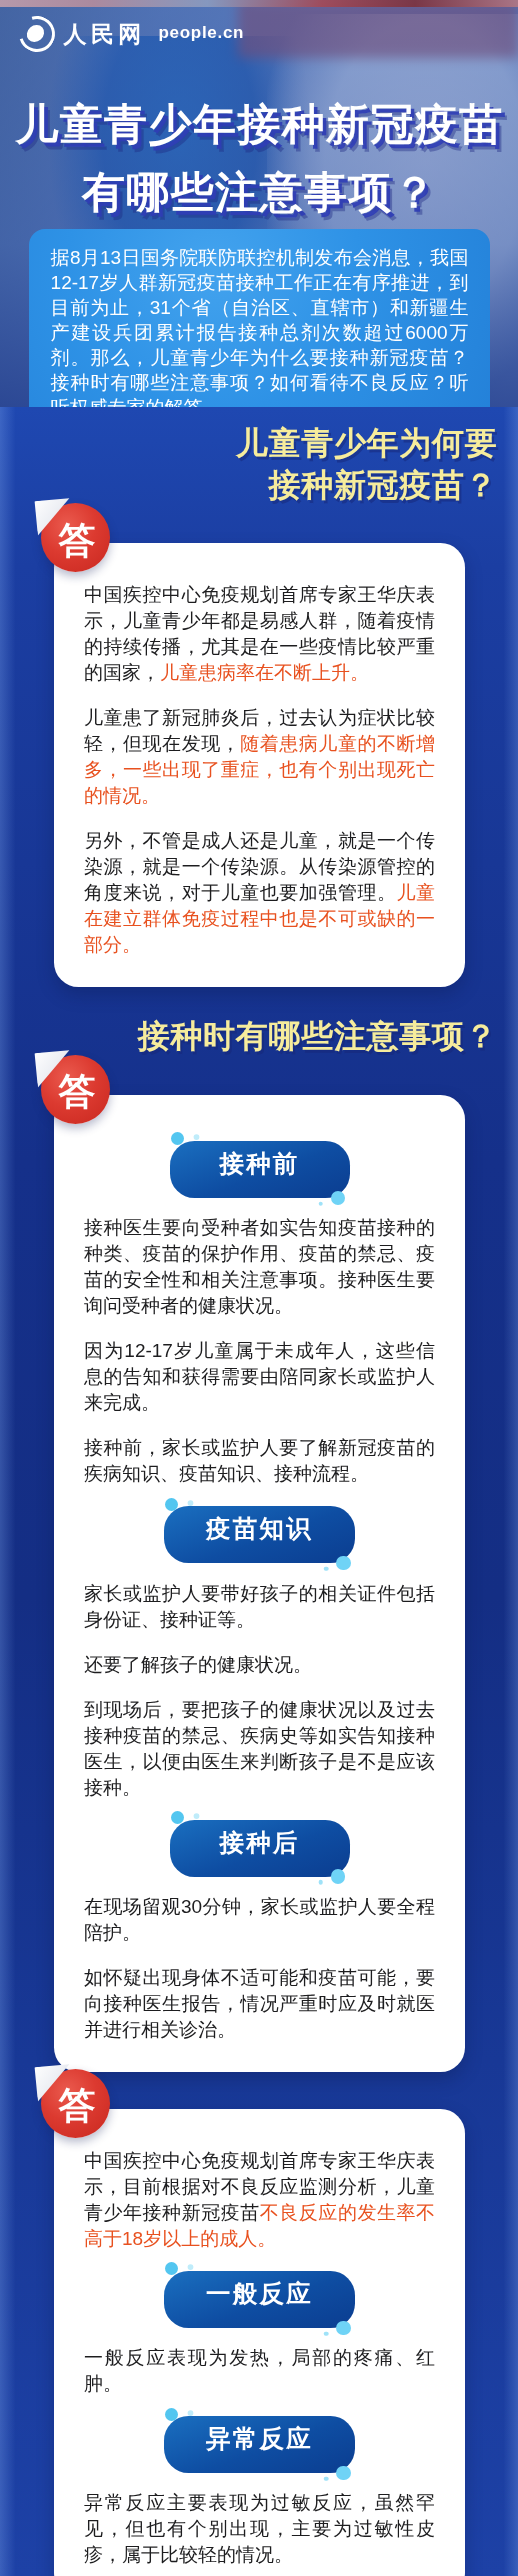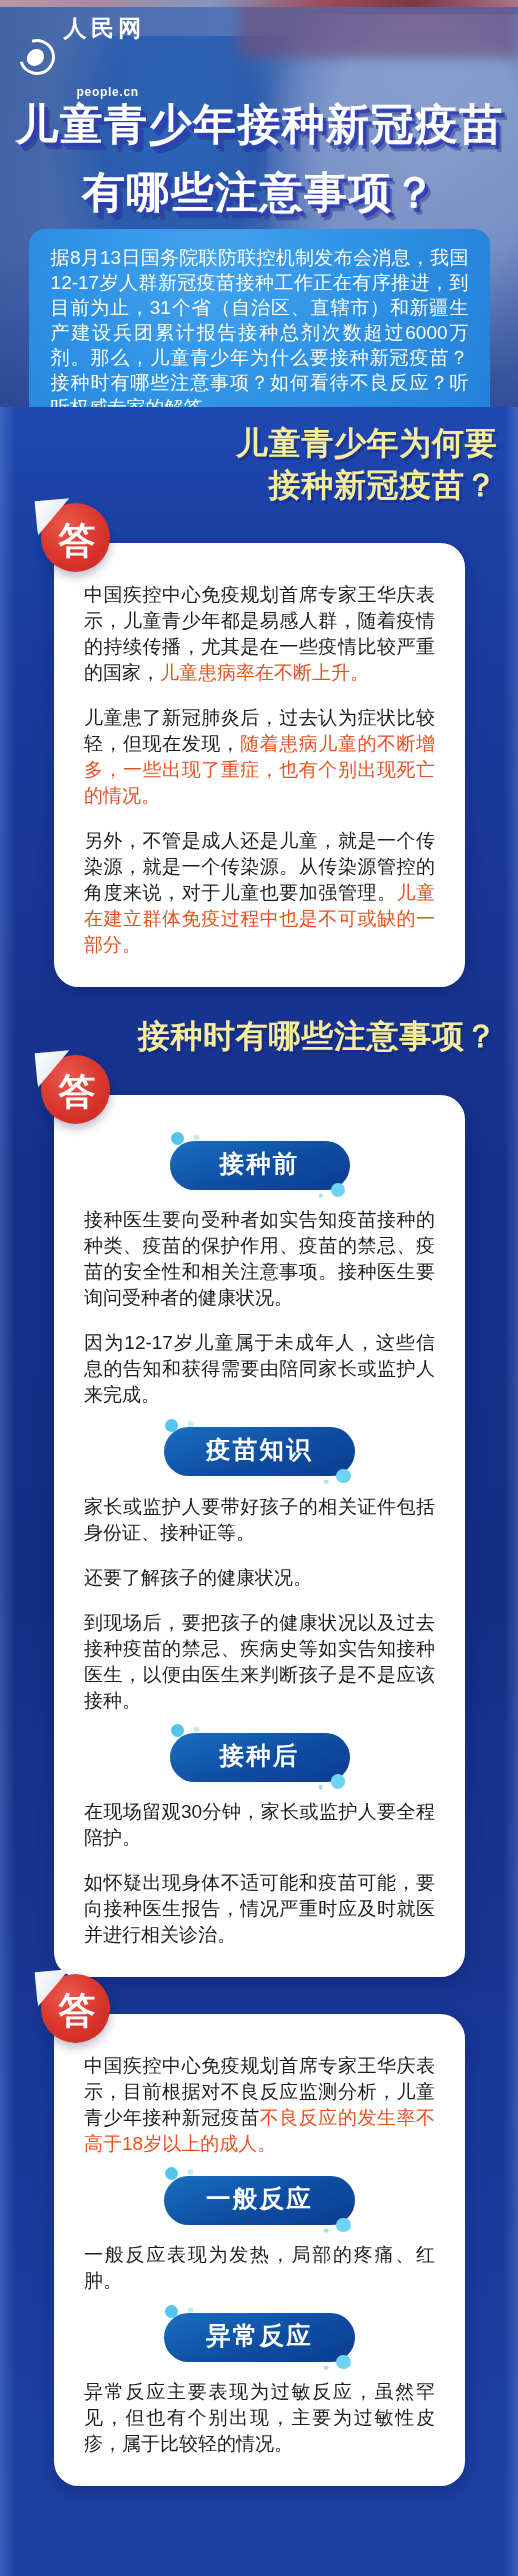--- a/index.html
+++ b/index.html
@@ -21,23 +21,23 @@
   .ph-right{position:absolute;right:-36px;top:14.4px;width:288px;height:375px;
     background:radial-gradient(ellipse at 55% 40%,#E8EEF6 0%,#D5E2F0 45%,rgba(213,226,240,0) 75%);}
   .ph-banner{position:absolute;left:238px;top:0;width:281px;height:58px;background:#A94E58;filter:blur(5.8px);opacity:.65;}
   .hero::after{content:"";position:absolute;inset:0;z-index:1;
     background:linear-gradient(180deg,rgba(44,80,168,.45) 0%,rgba(40,74,160,.55) 60%,rgba(28,55,138,.8) 100%);}
   .logo{position:absolute;left:19px;top:16px;z-index:3;display:flex;gap:8.6px;align-items:center;color:#fff;}
   .logo-moon{width:36px;height:36px;position:relative;flex:0 0 auto;}
   .logo-moon::before{content:"";position:absolute;inset:0;border-radius:50%;
     border:3.6px solid #fff;border-left-color:transparent;transform:rotate(28deg);}
   .logo-moon::after{content:"";position:absolute;left:8px;top:9.4px;width:16.6px;height:16.6px;border-radius:50%;background:#fff;transform:skewX(-8deg);}
-  .brand-col{display:flex;flex-direction:column;line-height:1.05;gap:44px;}
+  .brand-col{display:flex;flex-direction:row;line-height:1.05;}
   .brand-name{font-size:23px;font-weight:800;letter-spacing:4.3px;}
-  .brand-domain{font-size:12px;font-weight:600;letter-spacing:0.7px;margin-top:2.2px;padding-left:13px;}
+  .brand-domain{font-size:17px;font-weight:600;letter-spacing:0.7px;margin-top:2.2px;padding-left:13px;}
   .hero-title{position:absolute;top:91px;left:0;right:0;z-index:3;text-align:center;color:#fff;
     font-size:43px;font-weight:900;line-height:1.58;letter-spacing:1.4px;
     text-shadow:3.6px 4.3px 0 rgba(47,61,180,.92),5.8px 6.5px 0 rgba(30,40,130,.40);}
   .intro{position:absolute;left:29px;right:29px;top:229px;z-index:3;border-radius:16px;
     background:radial-gradient(circle at 40% 18%,#43A3EE 0%,#2E92E6 45%,#2380D8 100%);
     padding:16px 21.6px;color:#fff;font-size:19px;line-height:25px;font-weight:500;text-align:justify;}
   
   .sec-heading{margin:29px 21.6px 0;text-align:right;color:#F6EC9C;font-size:32px;font-weight:800;line-height:1.3;
     letter-spacing:0.7px;text-shadow:2.2px 2.9px 0 rgba(21,38,120,.5);}
   .section:first-child .sec-heading{margin-top:16px;}
@@ -46,21 +46,21 @@
   .badge{position:absolute;left:-13px;top:-40px;width:69px;height:69px;border-radius:50%;
     background:radial-gradient(circle at 38% 32%,#EA5A4E 0%,#DC3A30 45%,#C8271F 100%);
     box-shadow:0 4.3px 10px rgba(20,30,90,.3);}
   .curl{position:absolute;left:-6.5px;top:-5px;width:39px;height:39px;transform:rotate(-10deg);
     background:linear-gradient(135deg,#FFFFFF 0%,#EDEFF4 45%,#C3C9D6 100%);
     clip-path:polygon(0 88%,7% 0,96% 8%);}
   .badge-label{position:absolute;left:50%;top:50%;transform:translate(-46%,-44%);font-size:37px;font-weight:800;color:#fff;}
   .para{font-size:19px;line-height:26px;color:#1d1d1f;margin:0 0 19px;font-weight:500;text-align:justify;}
   .para:last-child{margin-bottom:0;}
   .hl{color:#E8511F;}
-  .pill{position:relative;margin:7.2px auto 17.3px;width:max-content;min-width:180px;height:49px;line-height:45px;
+  .pill{position:relative;margin:7.2px auto 17.3px;width:max-content;min-width:180px;height:57px;line-height:45px;
     padding:0 42px;border-radius:24.5px;text-align:center;color:#fff;font-size:24.5px;font-weight:700;letter-spacing:2.2px;
     background:linear-gradient(160deg,#1A6FC0 0%,#0E4DA2 55%,#0B3D90 100%);}
   .dot-tl{position:absolute;left:1.4px;top:-8.6px;width:13px;height:13px;border-radius:50%;background:#53C6F0;
     box-shadow:19px -1.4px 0 -3.6px #BFECFA;}
   .dot-br{position:absolute;right:4.3px;bottom:-7.2px;width:14.4px;height:14.4px;border-radius:50%;background:#6FD3F6;
     box-shadow:-17.3px 5.8px 0 -5px #9FE2F8;}
   #sections{position:relative;z-index:1;}
 </style>
 </head>
 <body>
@@ -112,20 +112,21 @@
           <div class="heading-line">接种时有哪些注意事项？</div>
         </div>
         <div class="card">
           <div class="badge">
             <span class="curl"></span>
             <span class="badge-label">答</span>
           </div>
           <div class="pill"><span>接种前</span><span class="dot-tl"></span><span class="dot-br"></span></div>
           <p class="para"><span>接种医生要向受种者如实告知疫苗接种的种类、疫苗的保护作用、疫苗的禁忌、疫苗的安全性和相关注意事项。接种医生要询问受种者的健康状况。</span></p>
           <p class="para"><span>因为12-17岁儿童属于未成年人，这些信息的告知和获得需要由陪同家长或监护人来完成。</span></p>
+          <p class="para"><span>接种前，家长或监护人要了解新冠疫苗的疾病知识、疫苗知识、接种流程。</span></p>
           <div class="pill"><span>疫苗知识</span><span class="dot-tl"></span><span class="dot-br"></span></div>
           <p class="para"><span>家长或监护人要带好孩子的相关证件包括身份证、接种证等。</span></p>
           <p class="para"><span>还要了解孩子的健康状况。</span></p>
           <p class="para"><span>到现场后，要把孩子的健康状况以及过去接种疫苗的禁忌、疾病史等如实告知接种医生，以便由医生来判断孩子是不是应该接种。</span></p>
           <div class="pill"><span>接种后</span><span class="dot-tl"></span><span class="dot-br"></span></div>
           <p class="para"><span>在现场留观30分钟，家长或监护人要全程陪护。</span></p>
           <p class="para"><span>如怀疑出现身体不适可能和疫苗可能，要向接种医生报告，情况严重时应及时就医并进行相关诊治。</span></p>
         </div>
       </section>
       <section class="section">

